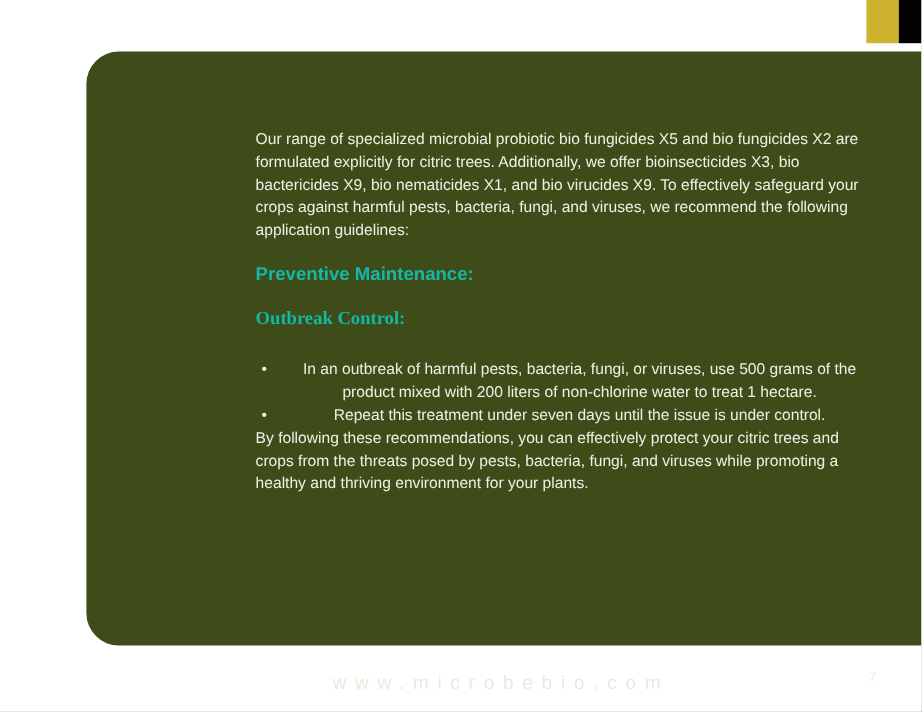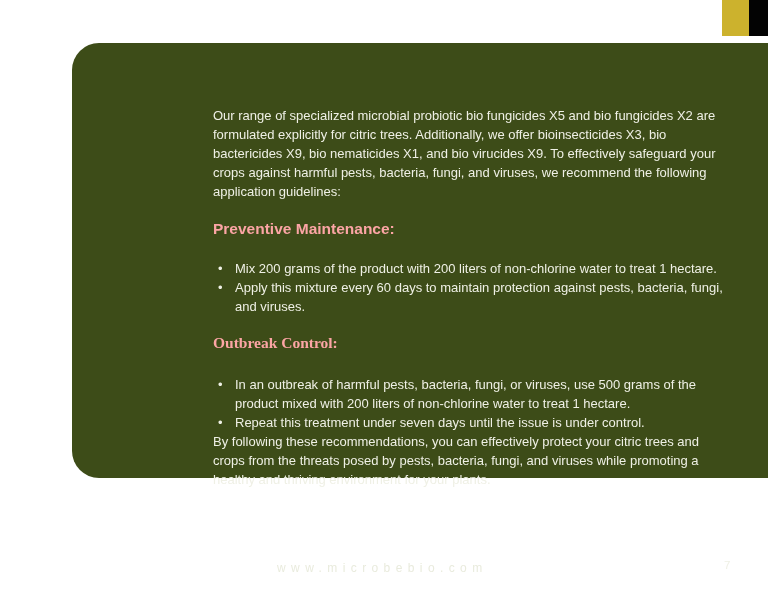--- a/index.html
+++ b/index.html
@@ -29,72 +29,72 @@
     top: 0;
     width: 19px;
     height: 36px;
     background: #030303;
   }
   .panel {
     position: absolute;
     left: 72px;
     top: 43px;
     width: 696px;
-    height: 435px;
+    height: 495px;
     background: #3d4c18;
     border-radius: 27px 0 0 27px;
   }
   .content {
     position: absolute;
     left: 141px;
     top: 63px;
     width: 518px;
     color: #eff0e5;
   }
   .content p {
     margin: 0;
     font-size: 13px;
     line-height: 19px;
   }
   .content h2 {
     margin: 0;
     font-size: 15.5px;
     line-height: 20px;
     font-weight: bold;
-    color: #fca5a5;
+    color: #14b8a6;
   }
   .content h2.h-preventive { margin-top: 18px; }
   .content ul {
     margin: 0;
     padding: 0;
     list-style: none;
   }
   .content ul.list-1 { margin-top: 20px; }
   .content h2.h-outbreak { margin-top: 17px; font-family: Liberation Serif, serif; }
-  .content ul.list-2 { margin-top: 22px; }
+  .content ul.list-2 { margin-top: 22px; text-align: center; }
   .content p.closing { }
   .content li {
     position: relative;
     margin: 0;
     padding-left: 22px;
     font-size: 13px;
     line-height: 19px;
   }
   .content li::before {
     content: "\2022";
     position: absolute;
     left: 5px;
     top: 0;
     font-size: 13px;
   }
   .footer-website {
     position: absolute;
     left: 205px;
     top: 518px;
-    font-size: 12px;
+    font-size: 16px;
     letter-spacing: 0.45em;
     color: #e9ebdd;
     white-space: nowrap;
   }
   .footer-pagenum {
     position: absolute;
     left: 652px;
     top: 516px;
     font-size: 11.5px;
     color: #eff0e5;
@@ -108,24 +108,20 @@
   <div class="corner-yellow"></div>
   <div class="corner-black"></div>
 
   <div class="panel">
 
     <div class="content">
       <p>Our range of specialized microbial probiotic bio fungicides X5 and bio fungicides X2 are formulated explicitly for citric trees. Additionally, we offer bioinsecticides X3, bio bactericides X9, bio nematicides X1, and bio virucides X9. To effectively safeguard your crops against harmful pests, bacteria, fungi, and viruses, we recommend the following application guidelines:</p>
 
       <h2 class="h-preventive">Preventive Maintenance:</h2>
 
-      <ul class="list-1">
-        <li>Mix 200 grams of the product with 200 liters of non-chlorine water to treat 1 hectare.</li>
-        <li>Apply this mixture every 60 days to maintain protection against pests, bacteria, fungi, and viruses.</li>
-      </ul>
 
       <h2 class="h-outbreak">Outbreak Control:</h2>
 
       <ul class="list-2">
         <li>In an outbreak of harmful pests, bacteria, fungi, or viruses, use 500 grams of the product mixed with 200 liters of non-chlorine water to treat 1 hectare.</li>
         <li>Repeat this treatment under seven days until the issue is under control.</li>
       </ul>
 
       <p class="closing">By following these recommendations, you can effectively protect your citric trees and crops from the threats posed by pests, bacteria, fungi, and viruses while promoting a healthy and thriving environment for your plants.</p>
     </div>

